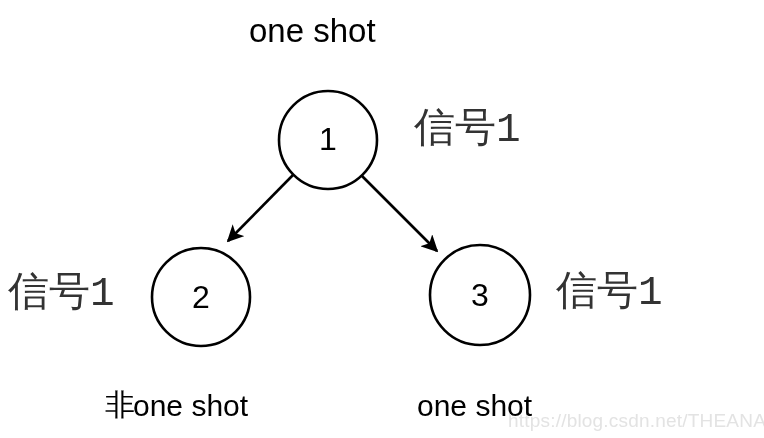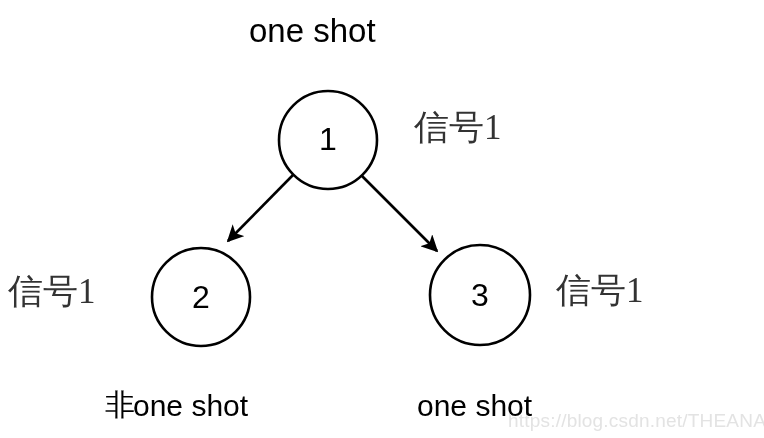--- a/index.html
+++ b/index.html
@@ -39,23 +39,23 @@
     font-size: 32px;
     color: #000000;
     text-align: center;
     width: 60px;
   }
   #node-1-label { left: 298px; top: 123px; }
   #node-2-label { left: 171px; top: 281px; }
   #node-3-label { left: 450px; top: 279px; }
   
   .cjk-label {
-    font-size: 35px;
+    font-size: 41px;
     color: #333333;
-    font-family: Liberation Serif, serif;
+    font-family: Liberation Mono, monospace;
   }
   #signal-label-root { left: 414px; top: 110px; }
   #signal-label-left { left: 8px; top: 274px; }
   #signal-label-right { left: 556px; top: 273px; }
   
   .caption {
     font-size: 30px;
     color: #000000;
   }
   #caption-left-prefix {

